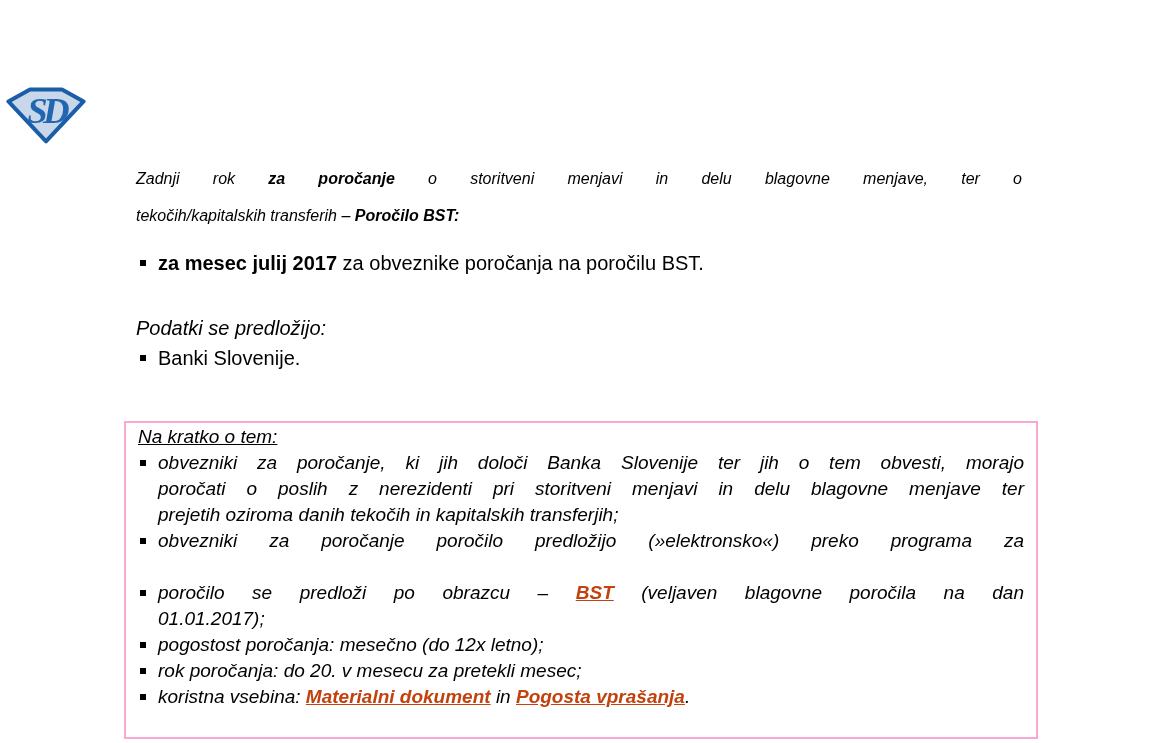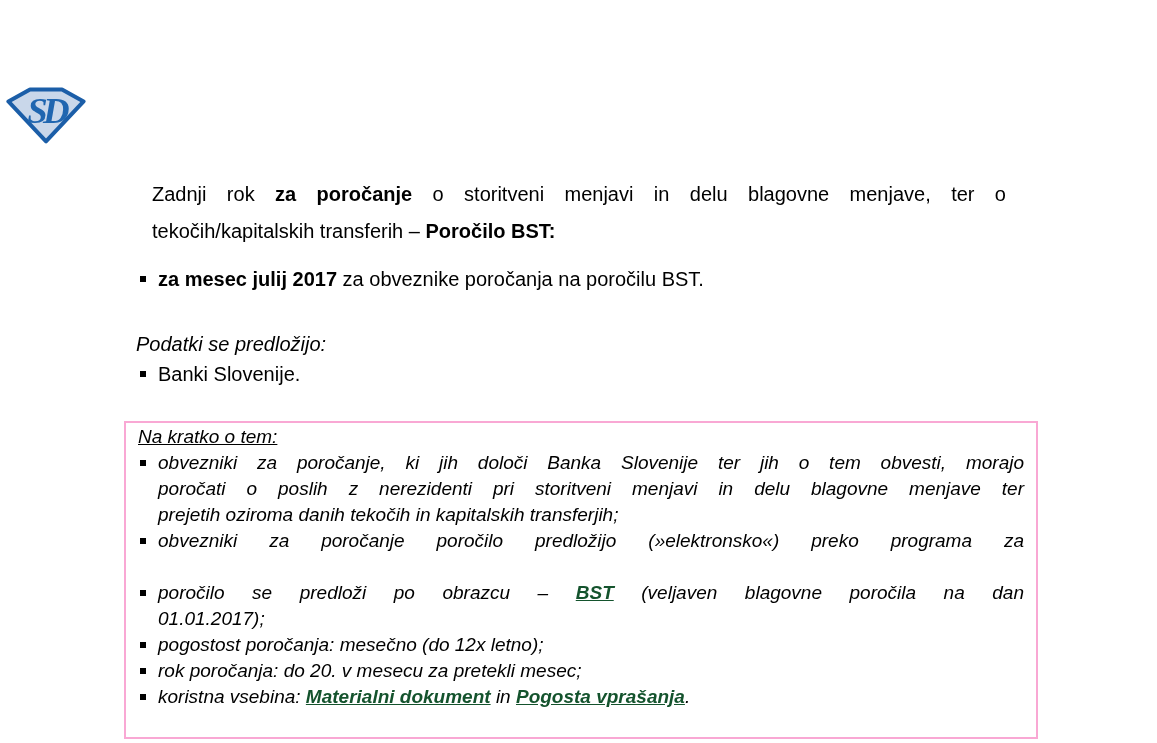--- a/index.html
+++ b/index.html
@@ -2,39 +2,39 @@
 <html><head>
 <meta charset="utf-8">
 <style>
   html,body{margin:0;padding:0;background:#ffffff;}
   .page{
     position:relative;width:1157px;height:743px;background:#ffffff;color:#000;
     font-family:"Liberation Sans",sans-serif;overflow:hidden;
   }
   .logo{position:absolute;left:6px;top:45px;width:80px;height:58px;margin-top:41px;}
   .content{position:absolute;left:136px;top:160px;width:886px;}
-  .intro{margin:16px;font-size:20px;line-height:37px;}
+  .intro{margin:0;font-size:16px;line-height:37px;font-style:italic;}
   .jlast{display:block;text-align:justify;text-align-last:justify;}
   .lleft{display:block;text-align:left;}
   b{font-weight:bold;}
   .bullet-row{position:relative;padding-left:22px;font-size:20px;line-height:27px;}
   .bullet-row .sq{position:absolute;left:4px;top:10px;width:6px;height:6px;background:#000;}
   .row-deadline{margin-top:16px;}
   .podatki{margin:38px 0 0 0;font-size:20px;line-height:27px;font-style:italic;}
   .row-banki{margin-top:3px;}
   .infobox{
     position:absolute;left:124px;top:421px;width:914px;height:318px;
     border:2px solid #f9a8d4;box-sizing:border-box;padding:1px 12px 0 12px;
     font-style:italic;font-size:19px;line-height:26px;
   }
   .box-heading{text-decoration:underline;}
   .box-item{position:relative;padding-left:20px;}
   .box-item .bsq{position:absolute;left:2px;top:10px;width:6px;height:6px;background:#000;}
   .gap-above{margin-top:26px;}
-  a.doclink{color:#14532d;font-weight:bold;text-decoration:underline;cursor:pointer;font-style:italic;}
+  a.doclink{color:#c2410c;font-weight:bold;text-decoration:underline;cursor:pointer;font-style:italic;}
 </style>
 </head>
 <body>
 
 <div class="page">
 
   <div class="logo">
     <svg width="80" height="58" viewBox="0 0 100 72">
       <polygon points="3,19 30,4 70,4 97,19 50,69" fill="#C9D7EA" stroke="#1B5EA8" stroke-width="5" stroke-linejoin="round"></polygon>
       <text x="50" y="46" text-anchor="middle" font-size="46" font-weight="bold" font-style="italic" font-family="Liberation Serif, serif" fill="#2066B0" letter-spacing="-6">SD</text>

